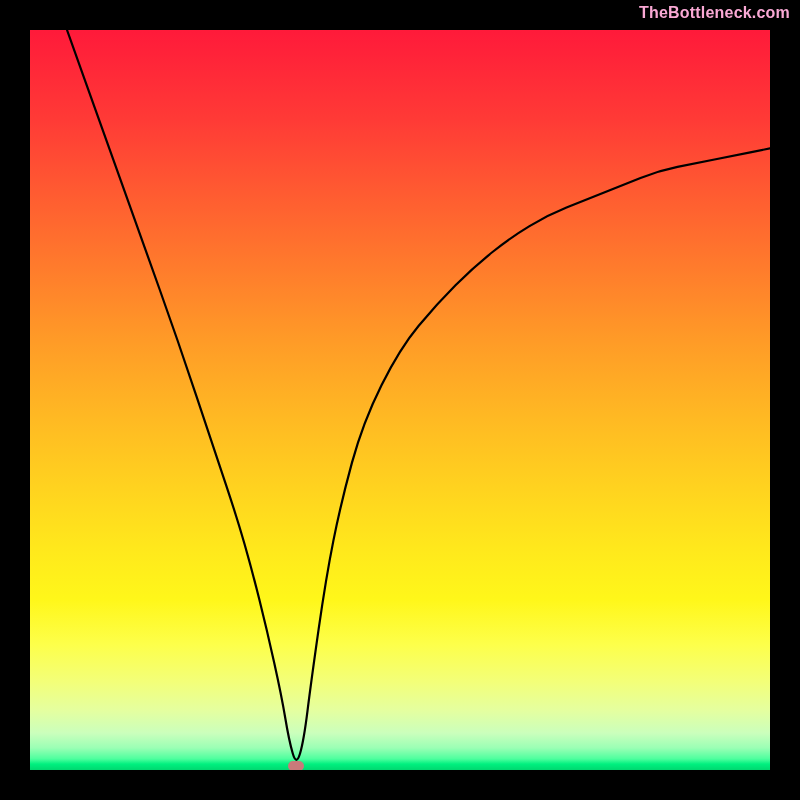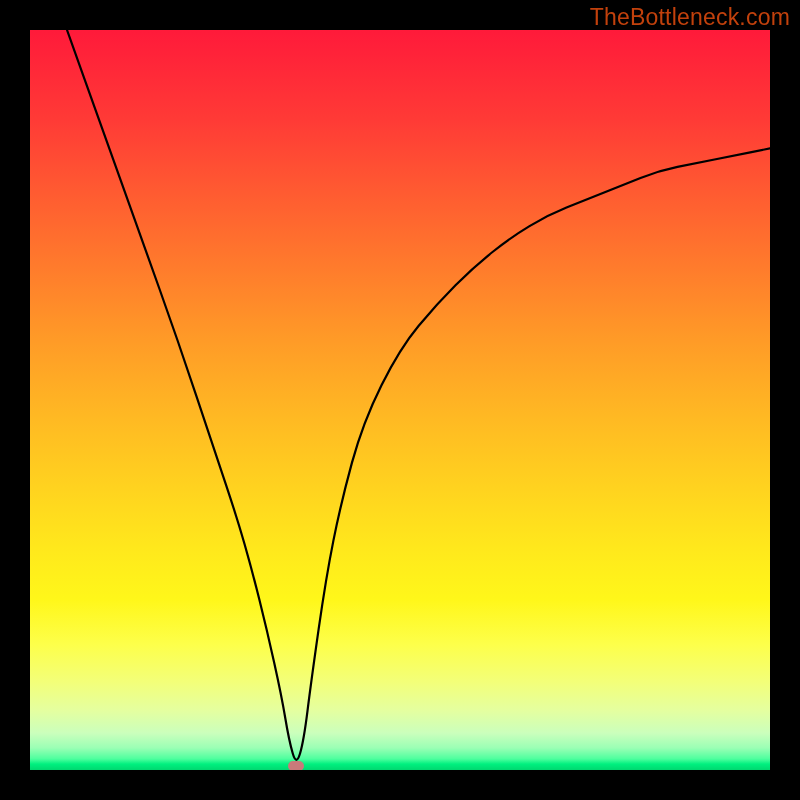--- a/index.html
+++ b/index.html
@@ -14,23 +14,23 @@
   .frame {
     position: relative;
     width: 800px;
     height: 800px;
     background: #000;
   }
   .watermark {
     position: absolute;
     top: 4px;
     right: 10px;
-    color: #c2410c;
-    font-size: 23px;
-    font-weight: 400;
+    color: #f9a8d4;
+    font-size: 16px;
+    font-weight: 700;
     letter-spacing: 0.2px;
     z-index: 10;
   }
   .plot-area {
     position: absolute;
     top: 30px;
     left: 30px;
     width: 740px;
     height: 740px;
     overflow: hidden;

